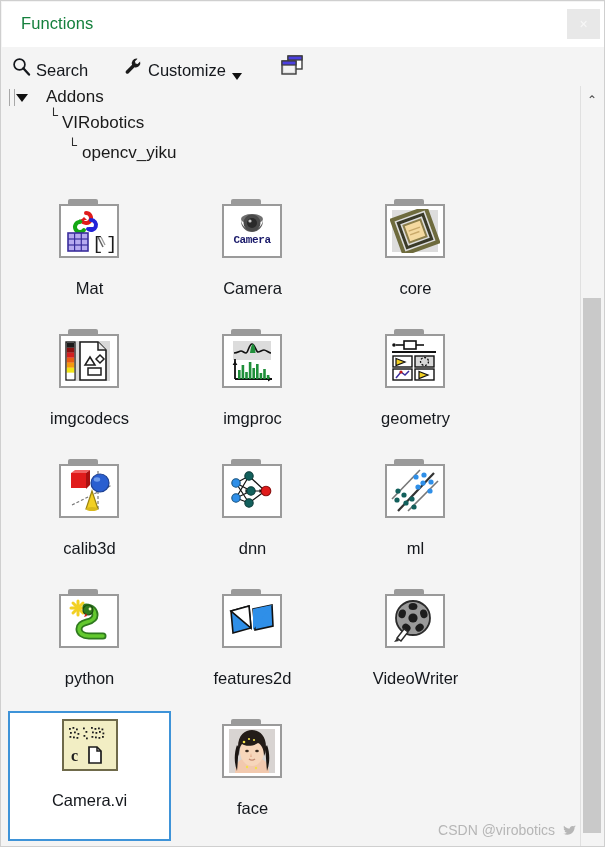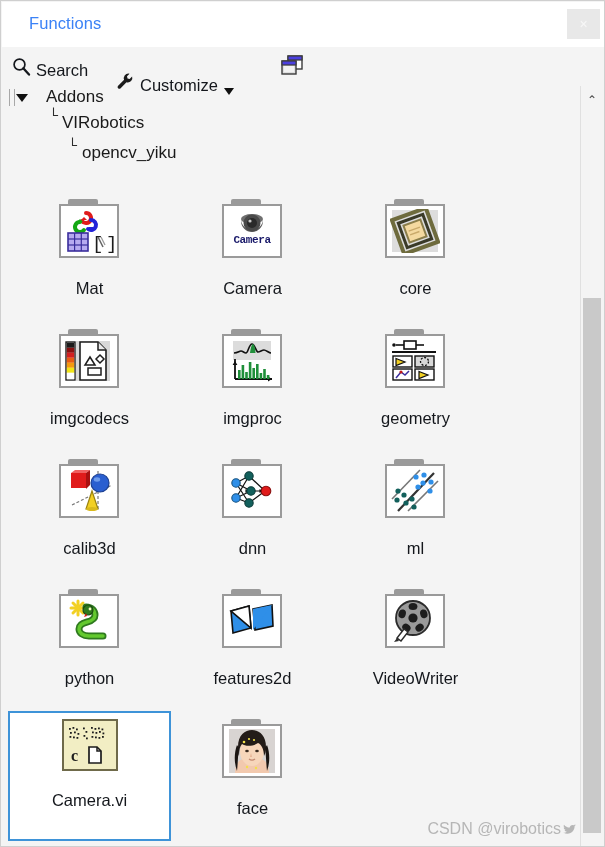--- a/index.html
+++ b/index.html
@@ -25,24 +25,23 @@
     position: absolute;
     left: 1px; top: 1px;
     width: 603px; height: 45px;
     background: #ffffff;
     border-bottom: 1px solid #e3e3e3;
   }
   #title-text {
     position: absolute;
     left: 19px; top: 12px;
     font-size: 16.5px;
-    color: #3b82f6;
+    color: #15803d;
     letter-spacing: .1px;
     white-space: nowrap;
-    margin-left: 8px;
   }
   #close-button {
     position: absolute;
     right: 5px; top: 7px;
     width: 33px; height: 30px;
     background: #e8e8e8;
     display: flex;
     align-items: center;
     justify-content: center;
     cursor: pointer;
@@ -68,21 +67,21 @@
     cursor: pointer;
     top: 7px;
     height: 26px;
   }
   .tool-label {
     font-size: 16.5px;
     color: #14171c;
     white-space: nowrap;
   }
   #search-btn { left: 10px; }
-  #customize-btn { left: 114px; margin-top: 15px; }
+  #customize-btn { left: 122px; }
   #pin-btn { left: 278px; top: 8px; }
   .caret {
     width: 0; height: 0;
     border-left: 5px solid transparent;
     border-right: 5px solid transparent;
     border-top: 7px solid #101010;
     margin-left: 1px;
     margin-top: 3px;
   }
 
@@ -231,26 +230,26 @@
     height: 535px;
     background: #c9c9c9;
     cursor: pointer;
   }
 
   
   #watermark {
     position: absolute;
     right: 28px;
     bottom: 8px;
-    font-size: 16px;
+    font-size: 14px;
     color: #b6b6b6;
     white-space: nowrap;
     display: flex;
     align-items: center;
-    gap: 2px;
+    gap: 8px;
   }
 </style>
 </head>
 <body>
 
 <div id="palette-window">
 
   <div id="title-bar">
     <div id="title-text">Functions</div>
     <div id="close-button">

